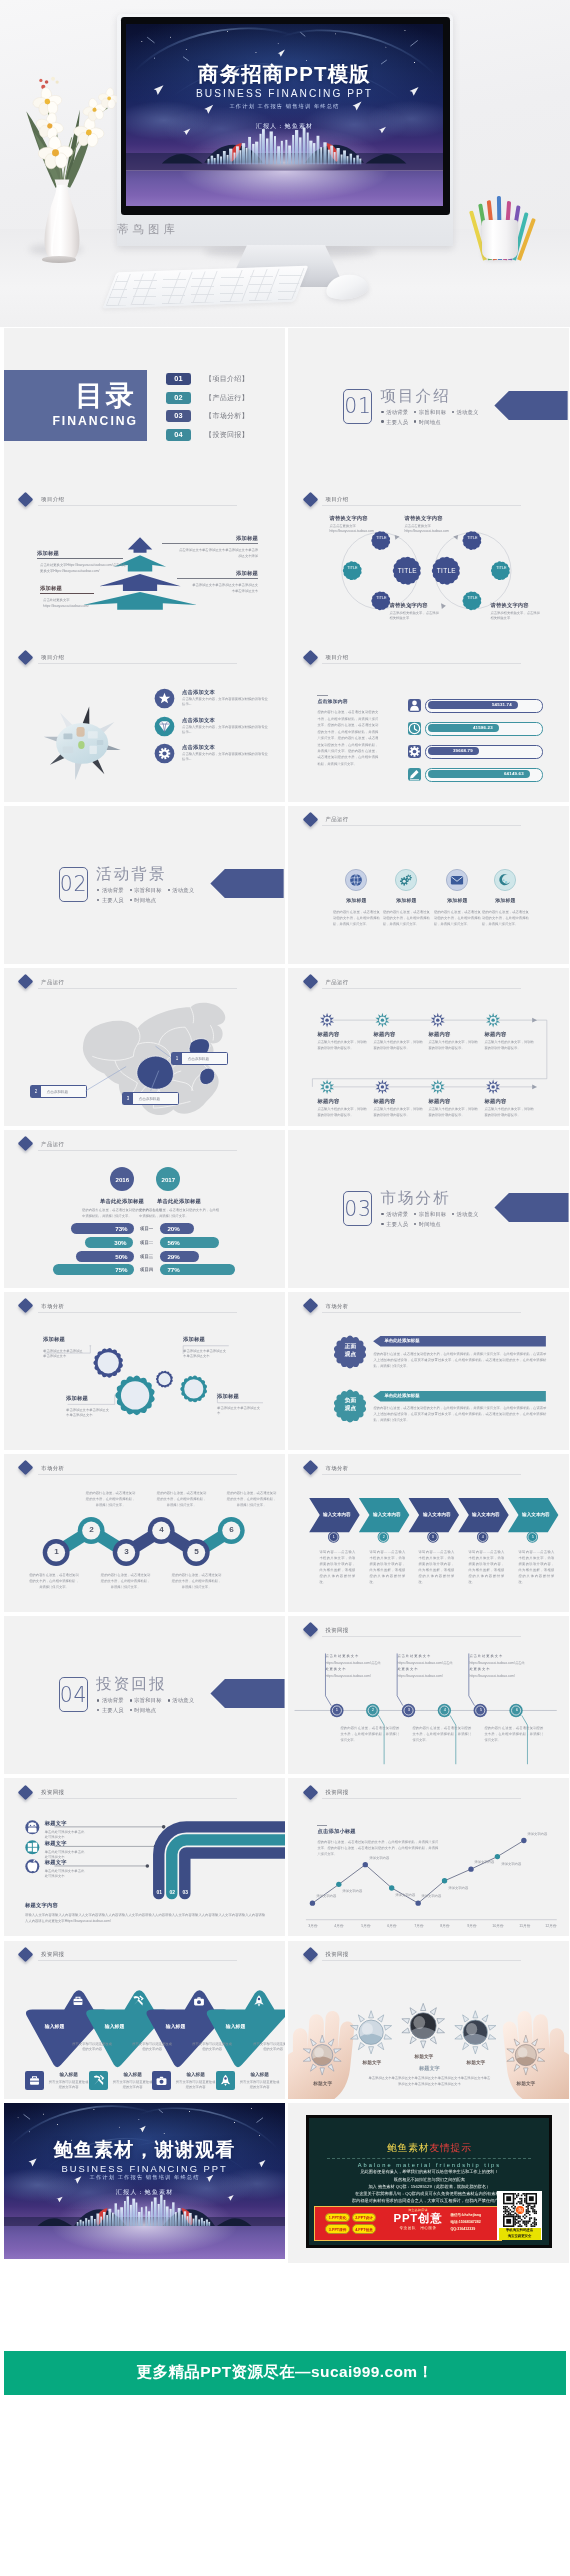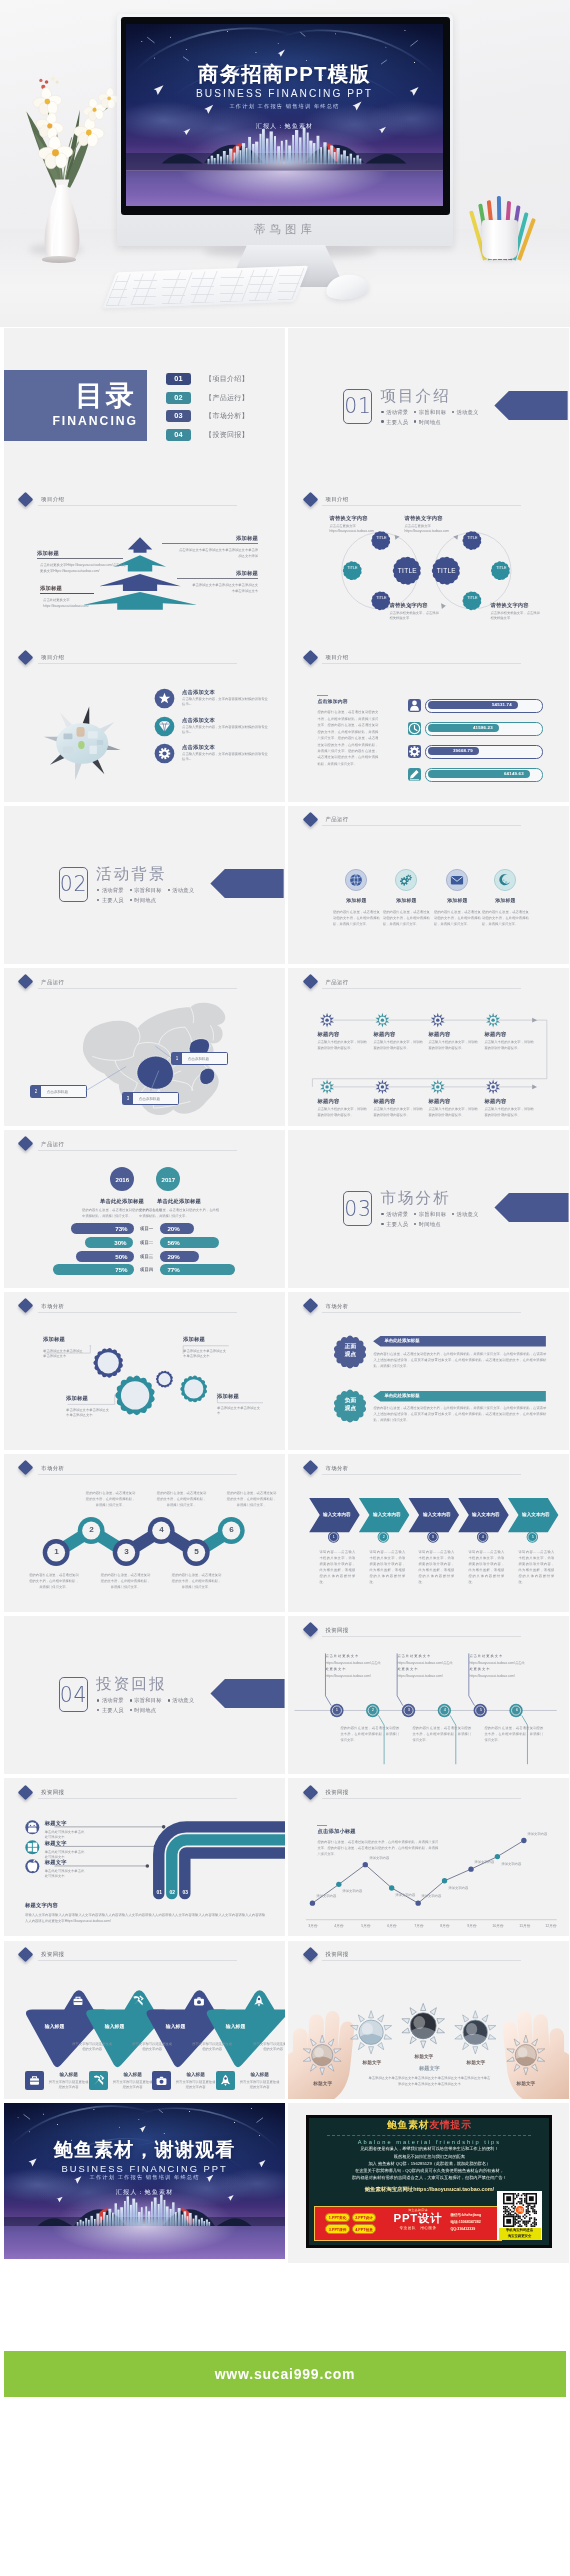--- a/index.html
+++ b/index.html
@@ -9,21 +9,21 @@
   
   .hero{position:relative;width:570px;height:327px;overflow:hidden;
         background:linear-gradient(170deg,#f7f7f8 0%,#efeff1 45%,#ececed 100%);}
   .hero-floor{position:absolute;left:0;right:0;bottom:0;height:98px;
         background:linear-gradient(180deg,#ececee 0%,#f4f4f5 60%,#f0f0f1 100%);}
   .mon-frame{position:absolute;left:117px;top:14px;width:336px;height:232px;
         background:linear-gradient(180deg,#f4f5f7 0%,#eceef1 70%,#e3e5e9 100%);border-radius:4.9px 4.9px 1.6px 1.6px;
         box-shadow:0 2.4px 7.3px rgba(120,120,130,.20);}
   .mon-bezel{position:absolute;left:121px;top:17px;width:329px;height:198px;background:#090a0d;border-radius:3.3px;}
   .mon-screen{position:absolute;left:126px;top:24.4px;width:317px;height:182px;overflow:hidden;}
-  .mon-logo{position:absolute;left:117px;top:222px;width:336px;text-align:center;
+  .mon-logo{position:absolute;left:117px;top:222px;width:336px;text-align:left;
         font-size:11.4px;letter-spacing:4.1px;color:#9a9aa2;font-family:"DejaVu Serif",serif;}
   .mon-neck{position:absolute;left:229px;top:245px;width:114px;height:42px;
         background:linear-gradient(180deg,#eff0f3 0%,#e2e4e8 40%,#d2d4da 78%,#c6c8ce 100%);
         clip-path:polygon(18px 0, 96px 0, 114px 39px, 111px 42px, 3.3px 42px, 0 39px);
         filter:drop-shadow(0 1.6px 3.3px rgba(120,120,130,.22));}
   .keyboard{position:absolute;left:111px;top:269px;width:189px;height:36px;
         transform:skewX(-23deg) rotate(-2deg);border-radius:2.4px;
         background:linear-gradient(180deg,#fcfcfd,#eef0f3);box-shadow:0 1.6px 4.1px rgba(140,140,150,.15);}
   .kb-keys{position:absolute;left:1.6px;top:1.6px;right:1.6px;bottom:1.6px;
         background:
@@ -134,21 +134,21 @@
 
   
   .slide.endcover{background:#0b1030;height:156px;}
   .endcover .water{height:21%;}
   .slide.tipsslide{background:#f2f2f2;height:160px;}
   .row.last{margin-bottom:0;align-items:flex-start;}
 
   
   .tips{position:absolute;left:18px;top:12.2px;width:246px;height:133px;background:#0f2b2b;
          border:3.3px solid #090909;box-sizing:border-box;}
-  .tips-t{text-align:center;font-size:9.8px;font-weight:bold;margin-top:1px;letter-spacing:0.8px;}
+  .tips-t{text-align:center;font-size:9.8px;font-weight:normal;margin-top:24px;letter-spacing:0.8px;}
   .tips-t .ta{color:#f3d74f;}
   .tips-t .tb{color:#e8403c;}
   .tips-dash{margin:3.3px 18px 0;border-top:0.8px dashed #3f6a63;}
   .tips-en{text-align:center;color:#8fd6c9;font-size:5.7px;letter-spacing:2px;margin-top:3.3px;}
   .tips-p{color:#f2f8f6;font-size:4.2px;text-align:center;line-height:7.2px;margin:0 3.3px;white-space:nowrap;}
   .tips-p:first-of-type{margin-top:4.9px;}
   .tips-url{color:#f9e7a8;font-size:5.4px;text-align:center;margin-top:4.1px;letter-spacing:0;font-weight:bold;white-space:nowrap;}
   .tips-bot{position:absolute;left:4.9px;right:47px;bottom:4.1px;height:33px;background:#e02224;display:flex;
             border:0.8px solid #f2c14a;}
   .tb-l{width:68px;padding:1.6px;display:flex;flex-wrap:wrap;gap:2px;align-content:center;justify-content:center;}
@@ -1591,21 +1591,21 @@
       <div class="tips-url"><span>鲍鱼素材淘宝店网址</span><span>https://baoyusucai.taobao.com/</span></div>
       <div class="tips-bot">
         <div class="tb-l">
           <div class="tb-chip">1.PPT美化</div>
           <div class="tb-chip">2.PPT设计</div>
           <div class="tb-chip">3.PPT课件</div>
           <div class="tb-chip">4.PPT创意</div>
         </div>
         <div class="tb-m">
           <div class="brandsub">淘宝品牌店铺</div>
-          <div class="big">PPT设计</div>
+          <div class="big">PPT创意</div>
           <div class="sm"><span>专业团队</span>&nbsp;&nbsp;&nbsp;<span>用心服务</span></div>
         </div>
         <div class="tb-r">
           <div>微信号:bhzhejiang</div>
           <div>电话:15068347282</div>
           <div>QQ:316412339</div>
         </div>
       </div>
       <div class="qr">
         <svg width="34" height="34" viewBox="0 0 42 42">
@@ -1779,18 +1779,18 @@
           <div>手机淘宝扫码进店</div>
           <div>淘宝交易更安全</div>
         </div>
       </div>
     </div>
   </div>
 </div>
 </div>
 
 <div class="ftr-wrap">
-  <div class="bar2">www.sucai999.com</div>
+  <div class="bar1">更多精品PPT资源尽在—sucai999.com！</div>
   <div class="ftr-pad"></div>
 </div>
 
 </div>
 
 
 </body></html>

